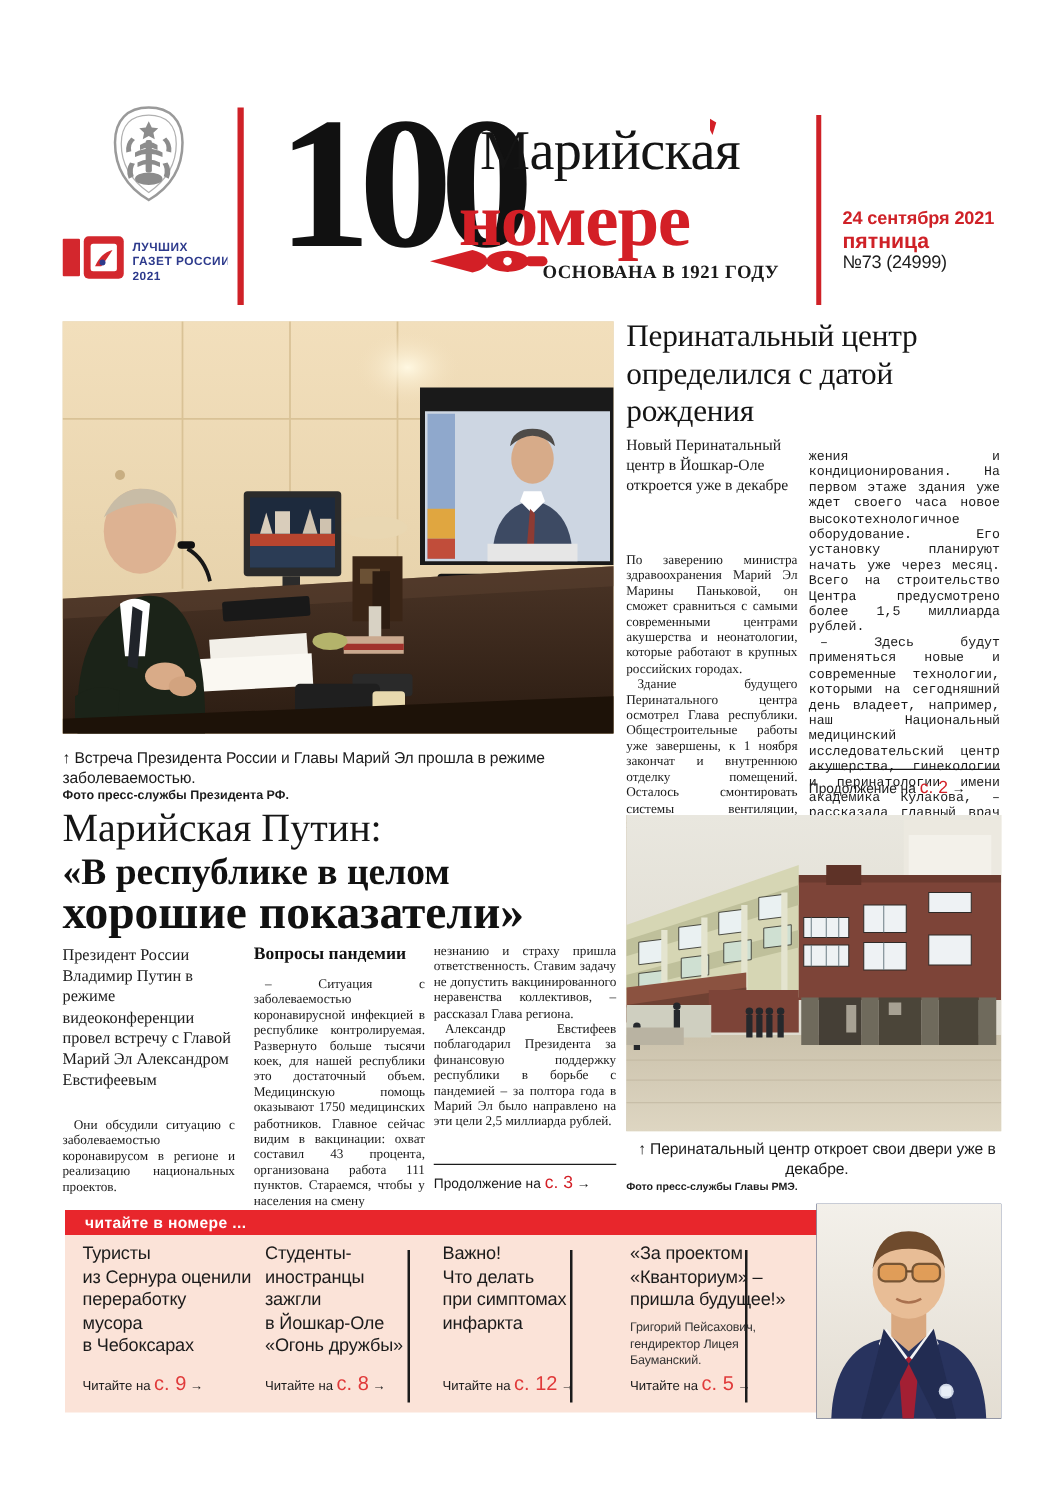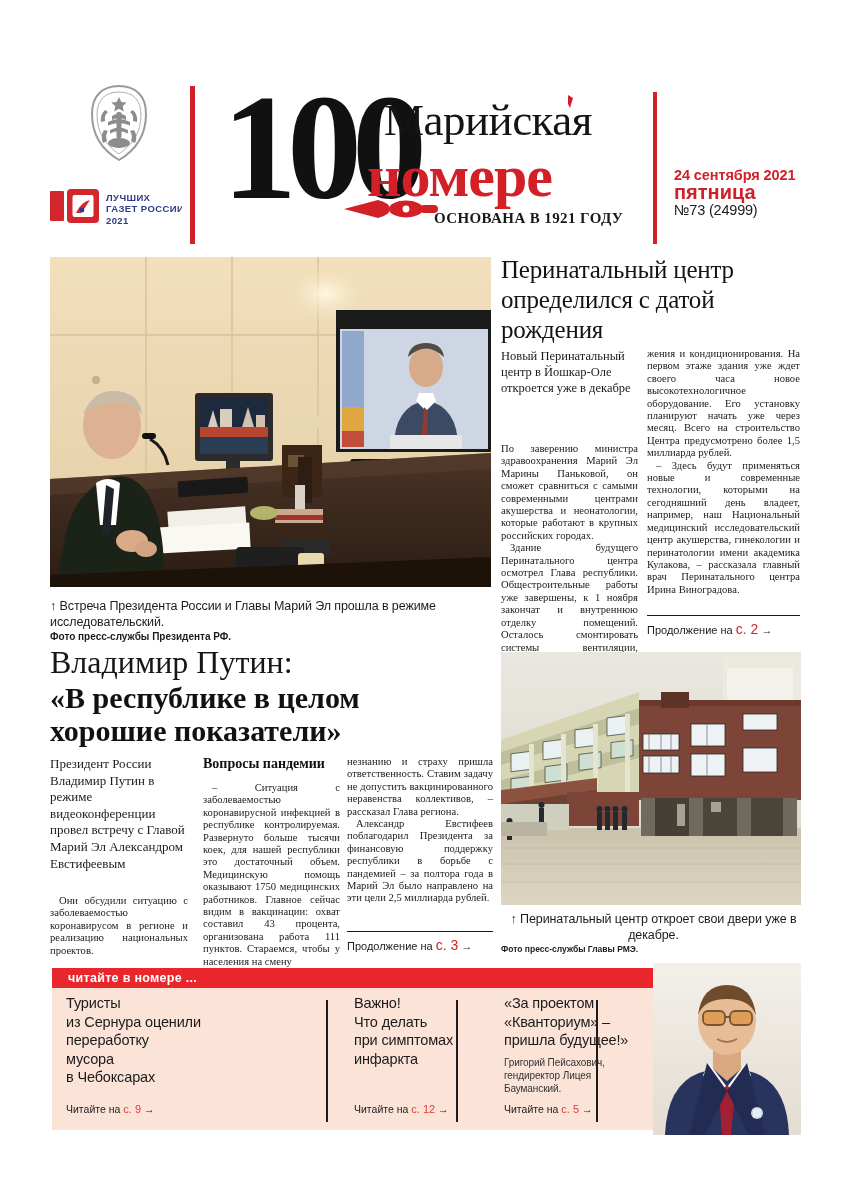--- a/index.html
+++ b/index.html
@@ -64,21 +64,21 @@
   }
   .pen-mark{position:absolute;left:122px;top:124px;}
   .accent-dot{position:absolute;left:341px;top:22px;}
 
   .issue-block{position:absolute;left:674px;top:68px;width:160px;margin-top:29px;}
   .issue-date{
     color:#cf2127;font-weight:700;font-size:14.5px;line-height:17px;
     letter-spacing:-0.1px;
   }
   .issue-day{
-    color:#cf2127;font-weight:700;font-size:20px;line-height:17px;
+    color:#cf2127;font-weight:700;font-size:17px;line-height:17px;
   }
   .issue-num{
     color:#1b1b1b;font-size:14.5px;line-height:18px;font-weight:400;
     letter-spacing:-0.2px;
   }
 
   
   .photo-putin{
     position:absolute;left:50px;top:257px;width:441px;height:330px;
     overflow:hidden;background:#e8d7b6;
@@ -95,21 +95,21 @@
     font-size:10px;line-height:11px;color:#1b1b1b;font-weight:700;margin-top:1px;
   }
 
   
   .hl-left{
     position:absolute;left:50px;top:644px;width:450px;
     font-family:"Liberation Serif", serif;
   }
   .hl-left .l1{font-size:32px;line-height:36px;color:#161616;font-weight:400;}
   .hl-left .l2{font-size:30px;line-height:33px;color:#111;font-weight:700;margin-top:1px;}
-  .hl-left .l3{font-size:30px;line-height:33px;color:#111;font-weight:700;}
+  .hl-left .l3{font-size:38px;line-height:33px;color:#111;font-weight:700;}
 
   
   .lead-col{
     position:absolute;left:50px;top:756px;width:135px;
     font-family:"Liberation Serif", serif;
     font-size:13px;line-height:16.6px;color:#1b1b1b;
   }
   .lead-body{
     position:absolute;left:50px;top:895px;width:138px;
     font-family:"Liberation Serif", serif;
@@ -156,22 +156,22 @@
     font-size:12.5px;line-height:16px;color:#1b1b1b;
   }
   .r-col1{
     position:absolute;left:501px;top:443px;width:137px;
     font-family:"Liberation Serif", serif;
     font-size:10.6px;line-height:12.4px;color:#1b1b1b;text-align:justify;
   }
   .r-col1 p{margin:0;text-indent:9px;}
   .r-col1 p.first{text-indent:0;}
   .r-col2{
-    position:absolute;left:647px;top:348px;width:153px;
-    font-family:Liberation Serif, serif;
+    position:absolute;left:647px;top:360px;width:153px;
+    font-family:Liberation Mono, monospace;
     font-size:10.6px;line-height:12.4px;color:#1b1b1b;text-align:justify;
   }
   .r-col2 p{margin:0;text-indent:9px;}
   .r-col2 p.first{text-indent:0;}
   .cont-rule-r{
     position:absolute;left:647px;top:615px;width:153px;height:1px;background:#1b1b1b;
   }
   .cont-right{
     position:absolute;left:647px;top:622px;width:160px;
     font-size:11px;line-height:14px;color:#1b1b1b;
@@ -208,21 +208,21 @@
   .iss-col .t{
     font-size:14.5px;line-height:18.5px;color:#1b1b1b;letter-spacing:-0.15px;
   }
   .iss-col .sub{
     font-size:10px;line-height:13px;color:#333;margin-top:6px;letter-spacing:-0.1px;
   }
   .iss-col .more{
     position:absolute;left:0;bottom:10px;
     font-size:10.5px;line-height:13px;color:#1b1b1b;white-space:nowrap;
   }
-  .iss-col .more .pg{color:#e03a3a;font-size:11px;}
+  .iss-col .more .pg{color:#e03a3a;font-size:16px;}
   .vsep{position:absolute;top:1000px;width:2px;height:122px;background:#1b1b1b;}
   .quant-photo{
     position:absolute;left:653px;top:963px;width:148px;height:172px;
     overflow:hidden;background:#23305e;
   }
   .quant-photo svg{display:block;}
 </style>
 </head>
 <body>
 
@@ -383,26 +383,26 @@
         <path d="M56 228 l8 4 l-4 46 l-8 -2 Z" fill="#20242a"></path>
         <path d="M10 300 q18 -12 36 -4 l-2 22 l-34 4 Z" fill="#1b2318"></path>
         <ellipse cx="82" cy="284" rx="16" ry="11" fill="#d9ab88"></ellipse>
         <ellipse cx="96" cy="292" rx="11" ry="8" fill="#d2a37f"></ellipse>
       </g>
       <path d="M0 318 L441 300 L441 330 L0 330 Z" fill="#1d1208"></path>
     </svg>
   </div>
 
   <div class="cap1">
-    <div class="capline">↑ Встреча Президента России и Главы Марий Эл прошла в режиме исследовательский.</div>
+    <div class="capline">↑ Встреча Президента России и Главы Марий Эл прошла в режиме заболеваемостью.</div>
     <div class="credit">Фото пресс-службы Президента РФ.</div>
   </div>
 
   <div class="hl-left">
-    <div class="l1">Владимир Путин:</div>
+    <div class="l1">Марийская Путин:</div>
     <div class="l2">«В республике в целом</div>
     <div class="l3">хорошие показатели»</div>
   </div>
 
   <div class="lead-col">Президент России Владимир Путин в режиме видеоконференции провел встречу с Главой Марий Эл Александром Евстифеевым</div>
   <div class="lead-body">Они обсудили ситуацию с заболеваемостью коронавирусом в регионе и реализацию национальных проектов.</div>
 
   <div class="sub-head">Вопросы пандемии</div>
   <div class="col2">– Ситуация с заболеваемостью коронавирусной инфекцией в республике контролируемая. Развернуто больше тысячи коек, для нашей республики это достаточный объем. Медицинскую помощь оказывают 1750 медицинских работников. Главное сейчас видим в вакцинации: охват составил 43 процента, организована работа 111 пунктов. Стараемся, чтобы у населения на смену</div>
 
@@ -571,20 +571,32 @@
 переработку
 мусора
 в Чебоксарах</div>
       <div class="more">
         <span>Читайте на</span>
         <span class="pg">с. 9</span>
         <span>→</span>
       </div>
     </div>
 
+    <div class="iss-col" style="left:160px;width:130px;">
+      <div class="t" style="white-space:pre-line;">Студенты-
+иностранцы
+зажгли
+в Йошкар-Оле
+«Огонь дружбы»</div>
+      <div class="more">
+        <span>Читайте на</span>
+        <span class="pg">с. 8</span>
+        <span>→</span>
+      </div>
+    </div>
 
     <div class="iss-col" style="left:302px;width:135px;">
       <div class="t" style="white-space:pre-line;">Важно!
 Что делать
 при симптомах
 инфаркта</div>
       <div class="more">
         <span>Читайте на</span>
         <span class="pg">с. 12</span>
         <span>→</span>

